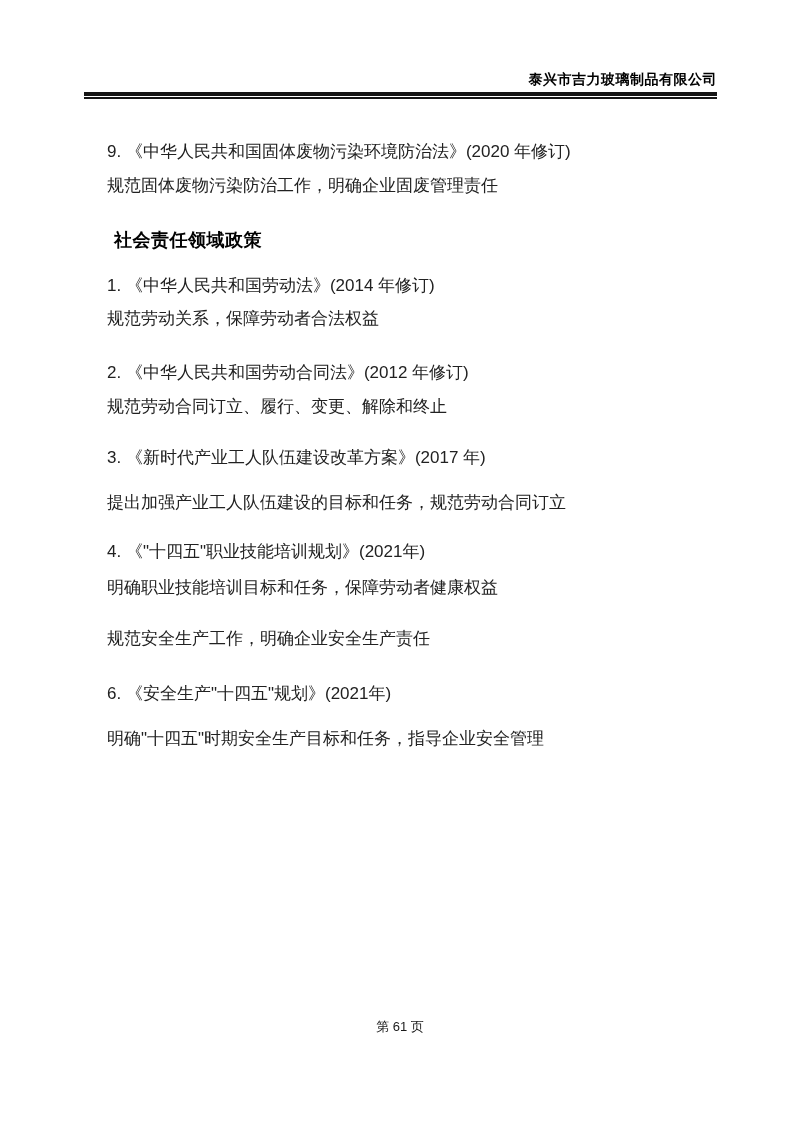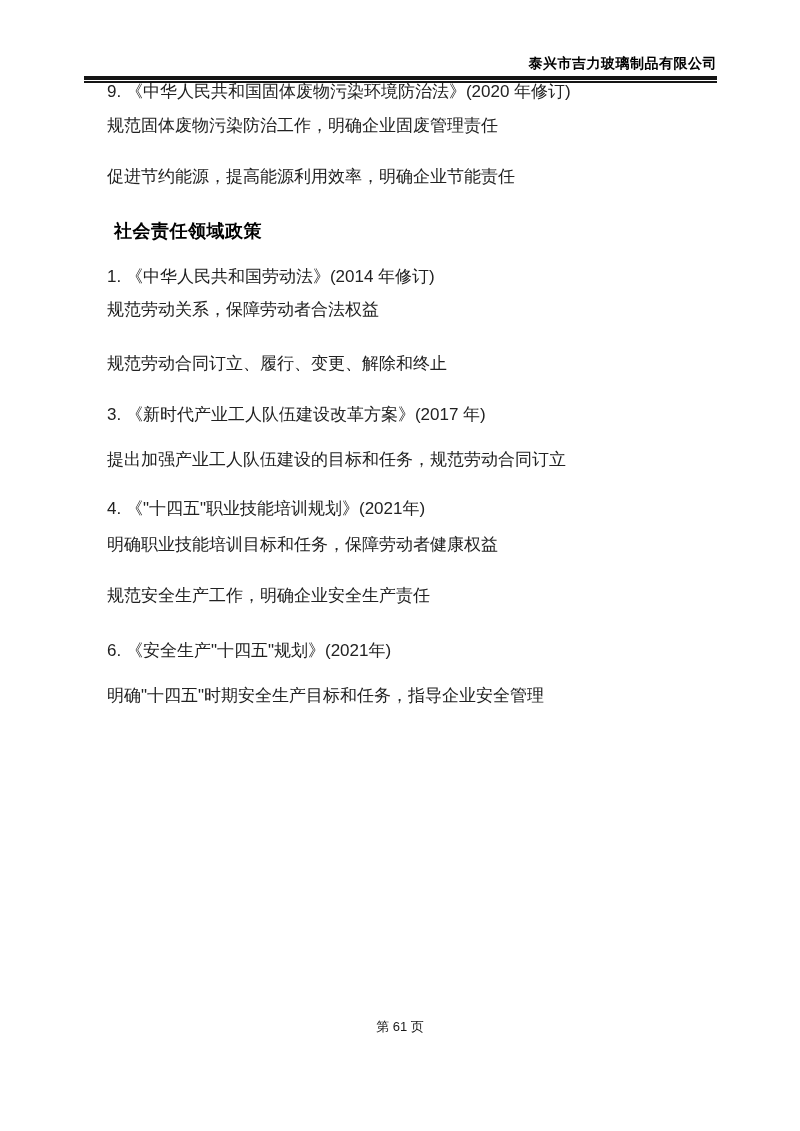--- a/index.html
+++ b/index.html
@@ -15,38 +15,40 @@
     background: #ffffff;
     box-sizing: border-box;
     padding: 0 83px 0 84px;
     font-family: "Liberation Sans", sans-serif;
     color: #212121;
     overflow: hidden;
   }
   
   .header {
     padding-top: 54px;
+    margin-top: 16px;
   }
   .company {
     text-align: right;
     font-size: 14px;
     font-weight: bold;
     color: #000000;
     line-height: 18px;
     letter-spacing: 0.5px;
   }
   .rule {
     margin-top: 4px;
     height: 7px;
     box-sizing: border-box;
     border-top: 4px solid #151515;
     border-bottom: 2px solid #151515;
   }
   
   .content {
+    padding-top: 44px;
     padding-left: 23px;
     padding-right: 2px;
   }
   .item {
     margin-bottom: var(--s, 33px);
   }
   .item .l1 {
     margin-bottom: var(--g, 16px);
   }
   .l1, .l2 {
@@ -89,31 +91,31 @@
   </div>
 
   <div class="content">
 
     <div class="item" style="--g:16px; --s:33px">
       <div class="l1">9. 《中华人民共和国固体废物污染环境防治法》(2020 年修订)</div>
       <div class="l2">规范固体废物污染防治工作，明确企业固废管理责任</div>
     </div>
 
     <div class="item" style="--g:20px; --s:35px">
-      <div class="l2">促进节约能源，提高能源利用效率，明确企业节能责任</div>
     </div>
 
     <h2 class="heading">社会责任领域政策</h2>
 
     <div class="item" style="--g:15px; --s:36px">
       <div class="l1">1. 《中华人民共和国劳动法》(2014 年修订)</div>
       <div class="l2">规范劳动关系，保障劳动者合法权益</div>
     </div>
 
     <div class="item" style="--g:16px; --s:33px">
+      <div class="l1">2. 《中华人民共和国劳动合同法》(2012 年修订)</div>
       <div class="l2">规范劳动合同订立、履行、变更、解除和终止</div>
     </div>
 
     <div class="item" style="--g:27px; --s:31px">
       <div class="l1">3. 《新时代产业工人队伍建设改革方案》(2017 年)</div>
       <div class="l2">提出加强产业工人队伍建设的目标和任务，规范劳动合同订立</div>
     </div>
 
     <div class="item" style="--g:18px; --s:33px">
       <div class="l1">4. 《"十四五"职业技能培训规划》(2021年)</div>

